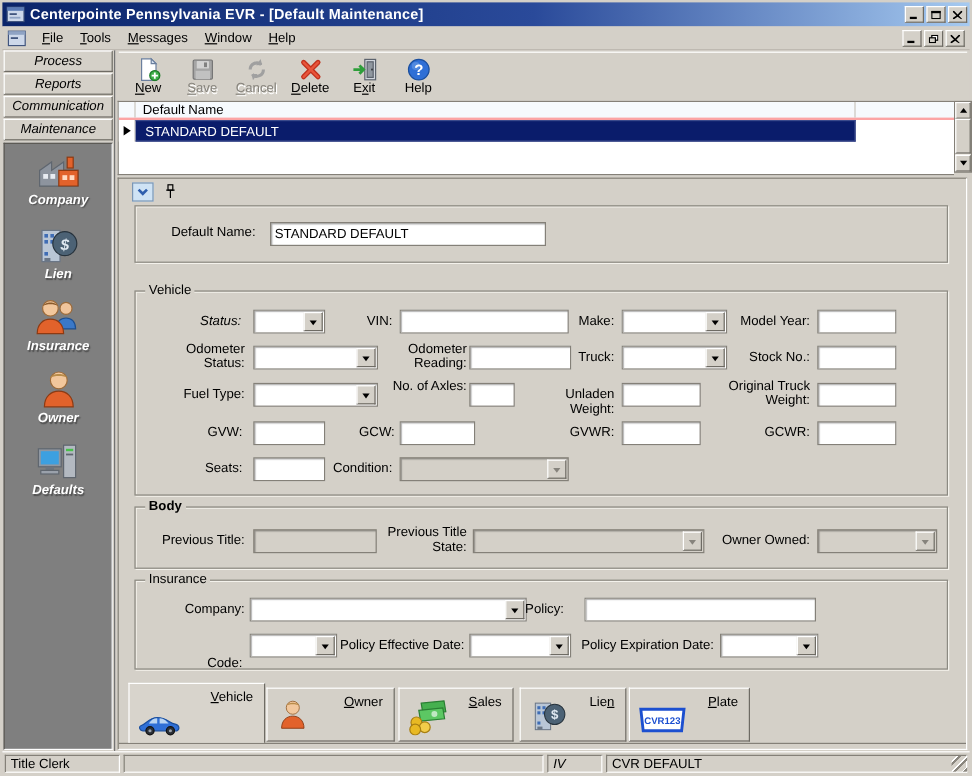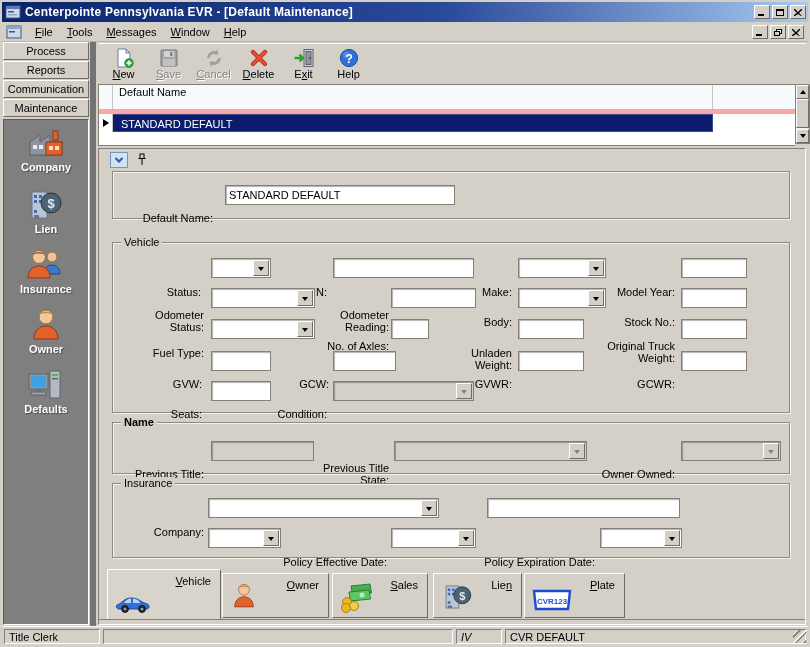--- a/index.html
+++ b/index.html
@@ -21,58 +21,58 @@
   .wbtn { width:16px; height:14px; display:flex; align-items:center; justify-content:center; }
   .wbtn svg { display:block; }
 
   
   .menubar { position:absolute; left:0; top:20px; right:0; height:20px; background:#d4d0c8; border-bottom:1px solid #b8b4ac; display:flex; align-items:center; }
   .menubar .micon { width:16px; height:14px; margin:0 6px 0 4px; }
   .menu-item { padding:2px 7px; white-space:nowrap; }
   .mdibtns { position:absolute; right:4px; top:3px; display:flex; gap:2px; }
 
   
-  .sidebar { position:absolute; left:0; top:40px; width:94px; bottom:19px; background:#d4d0c8; border-right:6px solid #737373; }
+  .sidebar { position:absolute; left:0; top:40px; width:94px; bottom:19px; background:#d4d0c8; border-right:1px solid #737373;font-style:italic; }
   .navbtn { height:18px; line-height:16px; text-align:center; margin:0 1px 1px 1px; }
   .iconpanel { position:absolute; left:1px; right:1px; top:77px; bottom:1px; background:#7f7f7f; border:1px solid; border-color:#5c5a55 #fff #fff #5c5a55; padding-top:8px; }
   .navitem { width:100%; height:60px; display:flex; flex-direction:column; align-items:center; justify-content:flex-start; }
   .navitem .nlabel { color:#fff; font-weight:bold; font-size:11px; margin-top:1px; text-shadow:1px 1px 1px rgba(0,0,0,.4); }
   .navitem svg { display:block; }
 
   
   .content { position:absolute; left:95px; right:0; top:40px; bottom:19px; background:#d4d0c8; }
 
   
   .toolbar { position:absolute; left:2px; right:2px; top:1px; height:40px; border-top:1px solid #fff; display:flex; align-items:center; padding-left:2px; }
   .tbtn { width:45px; height:37px; display:flex; flex-direction:column; align-items:center; justify-content:center; gap:1px; background:transparent; }
   .tbtn .tlabel { line-height:11px; }
   .tbtn.dis .tlabel { color:#86837c; text-shadow:1px 1px 0 #fff; }
   .tbtn.dis svg { filter:grayscale(100%) brightness(1.15) contrast(.65); }
 
   
   .grid { position:absolute; left:1px; top:42px; width:697px; height:62px; background:#fff; border:1px solid #848078; border-right:none; }
-  .grid-header { display:flex; height:29px; background:#f6fafd; border-bottom:5px solid #fca5a5; }
+  .grid-header { display:flex; height:15px; background:#f6fafd; border-bottom:2px solid #fca5a5; }
   .gh-sel { width:14px; border-right:1px solid #c9c5bd; }
   .gh-name { flex:0 0 600px; padding:1px 0 0 6px; border-right:1px solid #c9c5bd; }
   .grid-row { display:flex; height:18px; }
   .gr-sel { width:14px; background:#fff; border-right:1px solid #c9c5bd; display:flex; align-items:center; justify-content:center; }
   .gr-sel .tri { width:0; height:0; border-left:6px solid #000; border-top:4px solid transparent; border-bottom:4px solid transparent; }
   .gr-name { flex:0 0 600px; background:#0a1c6b; color:#fff; padding:3px 0 0 8px; border:1px solid #3b4a8c; border-left:none; white-space:nowrap; }
   .vscroll { position:absolute; left:698px; top:42px; width:15px; height:60px; background:#f0eee7; border:1px solid #848078; }
   .sbtn { position:absolute; left:0; width:13px; height:14px; display:flex; align-items:center; justify-content:center; }
   .sarrow-up { width:0; height:0; border:3px solid transparent; border-bottom:4px solid #000; margin-top:-3px; }
   .sarrow-dn { width:0; height:0; border:3px solid transparent; border-top:4px solid #000; margin-bottom:-3px; }
   .sthumb { position:absolute; left:0; top:14px; width:13px; height:29px; }
 
   
   .formpanel { position:absolute; left:1px; top:106px; right:2px; bottom:1px; background:#d4d0c8; border:1px solid; border-color:#848078 #fff #fff #848078; }
   .collapse-btn { position:absolute; left:11px; top:3px; width:18px; height:16px; background:#cfe3f5; border:1px solid #7a96b5; display:flex; align-items:center; justify-content:center; }
   .pin { position:absolute; left:38px; top:4px; }
 
-  .fl { position:absolute; text-align:right; line-height:12px;margin-top:24px; }
+  .fl { position:absolute; text-align:right; line-height:12px; }
   .fi { position:absolute; height:20px; }
   .combo { position:absolute; height:20px; background:#fff; border:1px solid #848078; box-shadow:inset 1px 1px 1px rgba(0,0,0,.3); }
   .combo .cbtn { position:absolute; right:1px; top:1px; bottom:1px; width:16px; background:#d4d0c8; border:1px solid; border-color:#fff #6e6b64 #6e6b64 #fff; display:flex; align-items:center; justify-content:center; }
   .combo .cbtn .ca { width:0; height:0; border:3.5px solid transparent; border-top:4px solid #000; margin-top:4px; }
   .combo.dis { background:#d4d0c8; }
   .combo.dis .cbtn .ca { border-top-color:#86837c; }
   .fi input { width:100%; height:100%; border:none; outline:none; background:transparent; font:11px "Liberation Sans",sans-serif; padding:0 3px; }
 
   
   .tabbar-line { position:absolute; left:0; right:0; top:470px; border-top:1px solid #848078; }
@@ -309,21 +309,21 @@
         </svg>
 
       <div class="gbox" style="left:13px; top:22px; width:678px; height:48px;">
         <span class="fl" style="left:15px; top:16px; width:85px;">Default Name:</span>
         <div class="fi inp" style="left:112px; top:13px; width:230px;"><input value="STANDARD DEFAULT" style=""></div>
       </div>
 
       <div class="gbox" style="left:13px; top:93px; width:678px; height:171px;">
         <span class="legend">Vehicle</span>
 
-        <span class="fl" style="left:17px; top:19px; width:71px;">Status:</span>
+        <span class="fl" style="left:17px; top:19px; width:71px;font-style:italic;">Status:</span>
         <div class="combo" style="left:98px; top:15px; width:60px;">
             <div class="cbtn">
               <span class="ca"></span>
             </div>
           </div>
 
         <span class="fl" style="left:150px; top:19px; width:64px;">VIN:</span>
         <div class="fi inp" style="left:220px; top:15px; width:141px;"><input value="" style=""></div>
 
         <span class="fl" style="left:330px; top:19px; width:69px;">Make:</span>
@@ -339,21 +339,21 @@
         <span class="fl" style="left:20px; top:42px; width:71px;">Odometer Status:</span>
         <div class="combo" style="left:98px; top:45px; width:104px;">
             <div class="cbtn">
               <span class="ca"></span>
             </div>
           </div>
 
         <span class="fl" style="left:212px; top:42px; width:64px;">Odometer Reading:</span>
         <div class="fi inp" style="left:278px; top:45px; width:85px;"><input value="" style=""></div>
 
-        <span class="fl" style="left:330px; top:49px; width:69px;">Body:</span>
+        <span class="fl" style="left:330px; top:49px; width:69px;">Truck:</span>
         <div class="combo" style="left:405px; top:45px; width:88px;">
             <div class="cbtn">
               <span class="ca"></span>
             </div>
           </div>
 
         <span class="fl" style="left:480px; top:49px; width:82px;">Stock No.:</span>
         <div class="fi inp" style="left:568px; top:45px; width:66px;"><input value="" style=""></div>
 
         <span class="fl" style="left:20px; top:80px; width:71px;">Fuel Type:</span>
@@ -389,21 +389,21 @@
 
         <span class="fl" style="left:150px; top:141px; width:64px;">Condition:</span>
         <div class="combo dis" style="left:220px; top:138px; width:141px;">
             <div class="cbtn">
               <span class="ca"></span>
             </div>
           </div>
       </div>
 
       <div class="gbox" style="left:13px; top:273px; width:678px; height:52px;">
-        <span class="legend" style="font-weight:bold;">Name</span>
+        <span class="legend" style="font-weight:bold;">Body</span>
 
         <span class="fl" style="left:20px; top:21px; width:71px;">Previous Title:</span>
         <div class="fi inp dis" style="left:98px; top:18px; width:103px;"><input disabled="" value="" style=""></div>
 
         <span class="fl" style="left:204px; top:15px; width:72px;">Previous Title State:</span>
         <div class="combo dis" style="left:281px; top:18px; width:193px;">
             <div class="cbtn">
               <span class="ca"></span>
             </div>
           </div>

